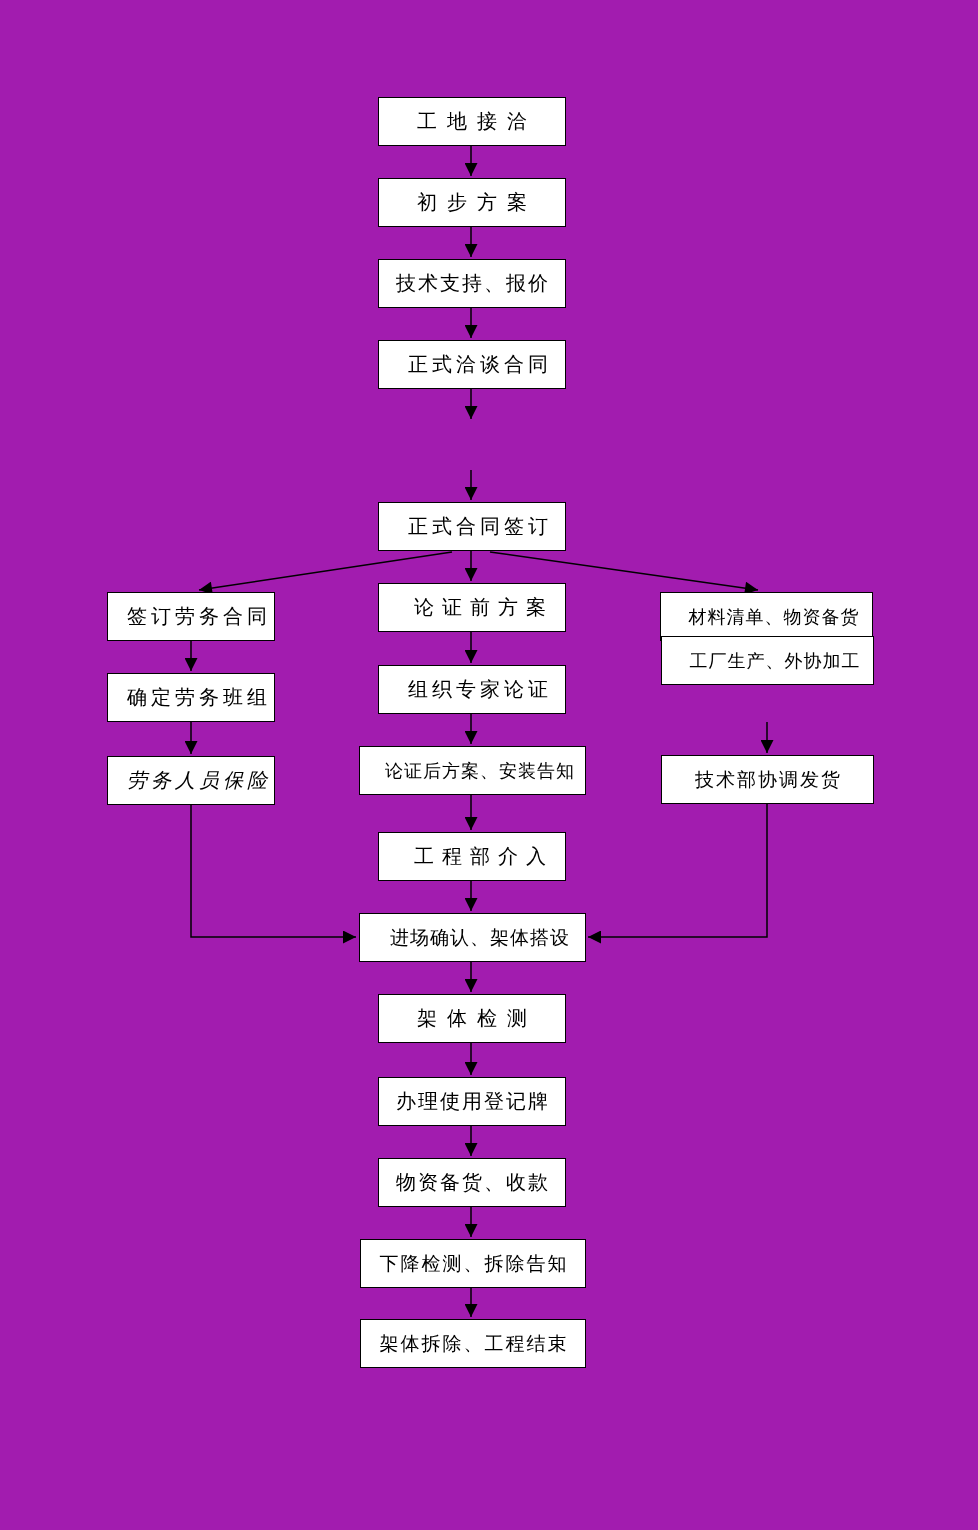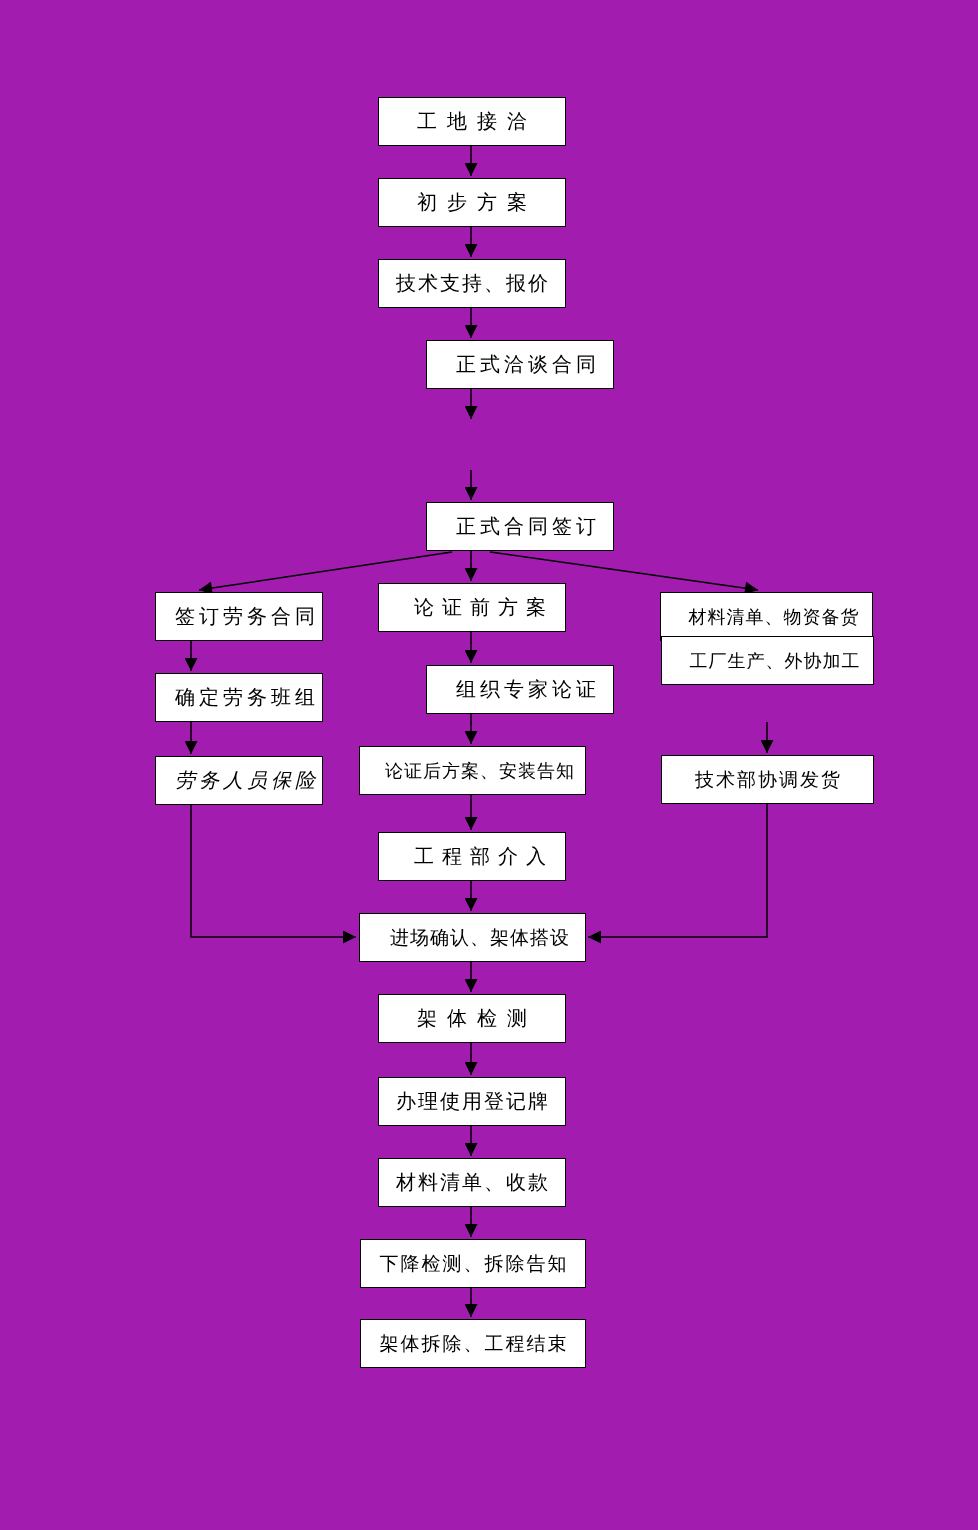--- a/index.html
+++ b/index.html
@@ -32,21 +32,21 @@
     align-items: center;
     justify-content: center;
     white-space: nowrap;
     z-index: 1;
     font-size: 20px;
   }
   .f19 { font-size: 19px; }
   .f18 { font-size: 18px; }
   .ls1  { letter-spacing: 1px;  padding-left: 15px; }
   .ls2  { letter-spacing: 2px;  padding-left: 2px; }
-  .ls4  { letter-spacing: 4px;  padding-left: 16px; margin-left: 48px; }
+  .ls4  { letter-spacing: 4px;  padding-left: 16px; }
   .ls8  { letter-spacing: 8px;  padding-left: 24px; }
   .ls10 { letter-spacing: 10px; padding-left: 10px; }
   svg line, svg polyline {
     stroke: #000000;
     stroke-width: 1.5;
     fill: none;
   }
 </style>
 </head>
 <body>
@@ -105,17 +105,17 @@
   <div class="node f18 ls1" style="left:359px; top:746px; width:227px;">论证后方案、安装告知</div>
   <div class="node ls8" style="left:378px; top:832px; width:188px;">工程部介入</div>
 
   <div class="node f18 ls1" style="left:660px; top:592px; width:213px;">材料清单、物资备货</div>
   <div class="node f18 ls1" style="left:661px; top:636px; width:213px;">工厂生产、外协加工</div>
   <div class="node f19 ls2" style="left:661px; top:755px; width:213px;">技术部协调发货</div>
 
   <div class="node f19 ls1" style="left:359px; top:913px; width:227px;">进场确认、架体搭设</div>
   <div class="node ls10" style="left:378px; top:994px;  width:188px;">架体检测</div>
   <div class="node ls2" style="left:378px; top:1077px; width:188px;">办理使用登记牌</div>
-  <div class="node ls2" style="left:378px; top:1158px; width:188px;">材料清单、收款</div>
+  <div class="node ls2" style="left:378px; top:1158px; width:188px;">物资备货、收款</div>
   <div class="node f19 ls2" style="left:360px; top:1239px; width:226px;">下降检测、拆除告知</div>
   <div class="node f19 ls2" style="left:360px; top:1319px; width:226px;">架体拆除、工程结束</div>
 
 </div>
 
 </body></html>

